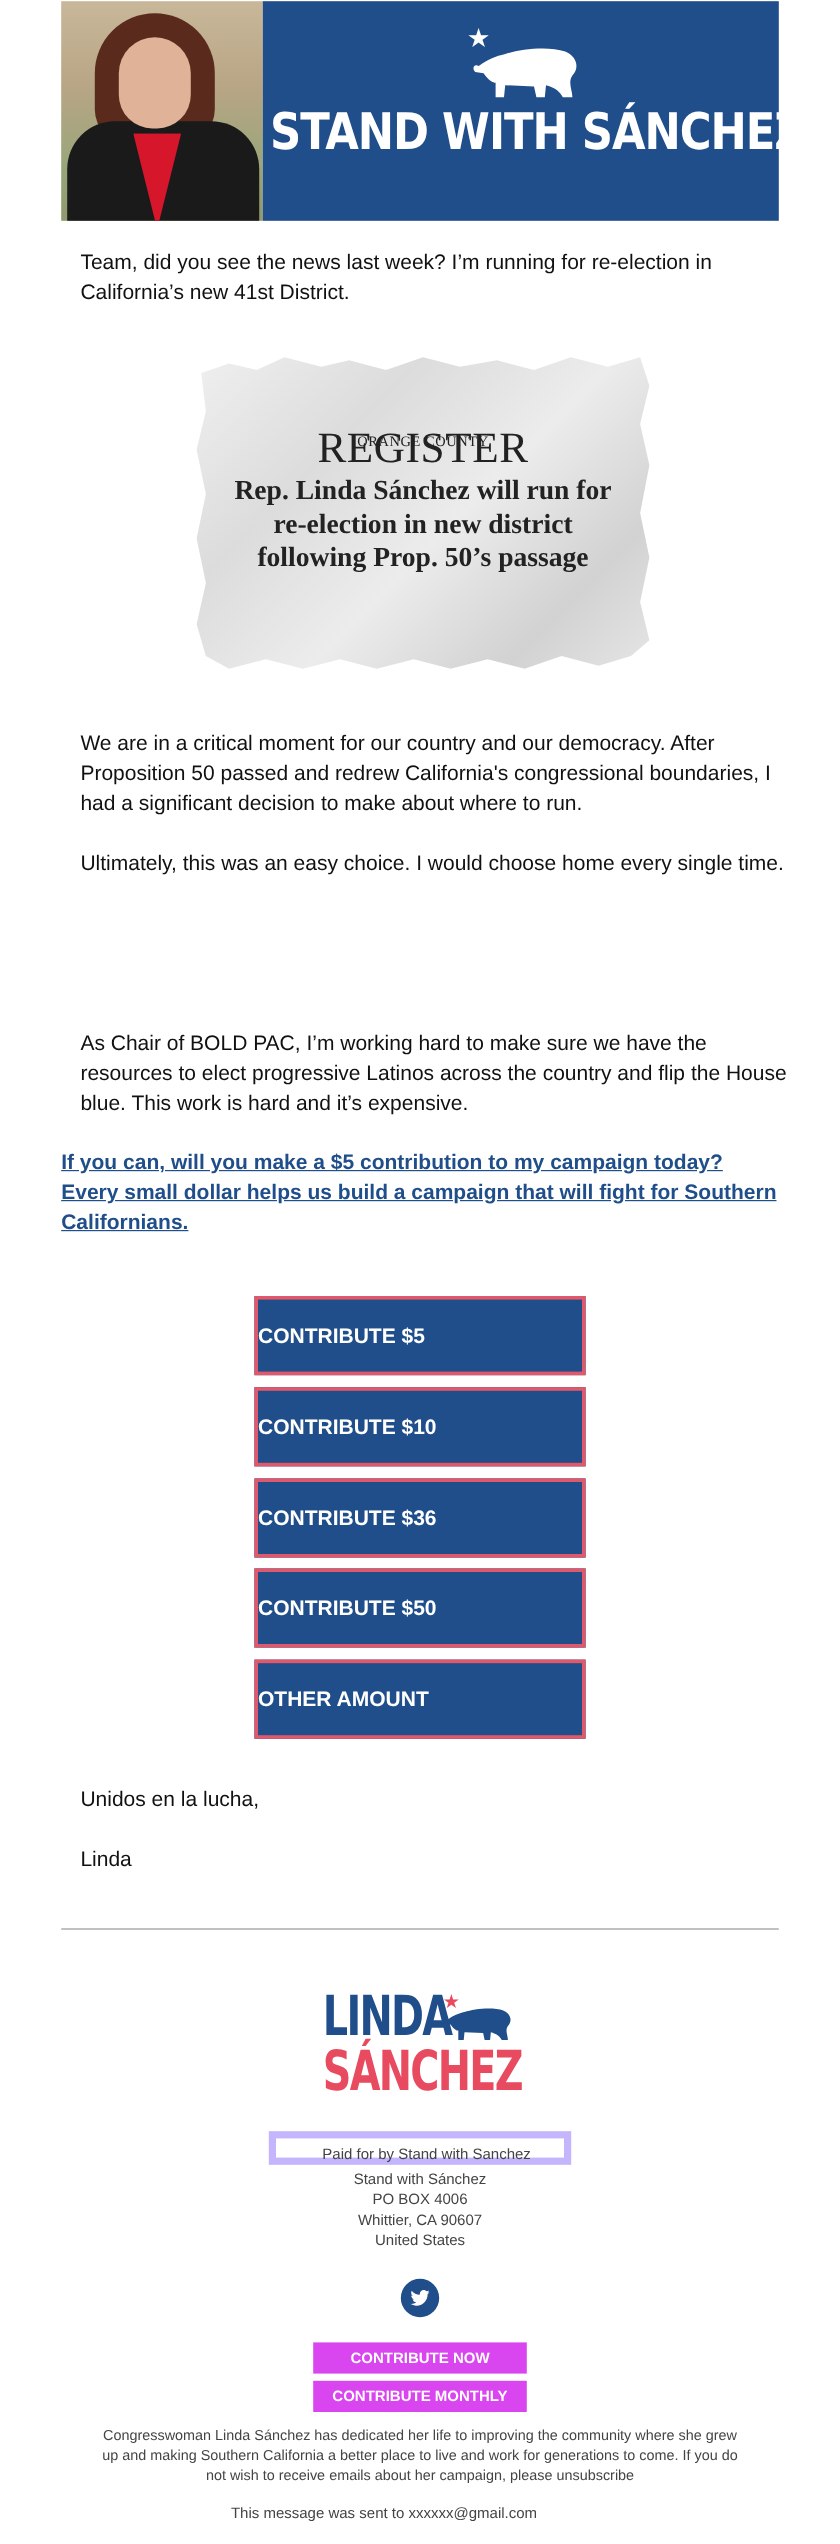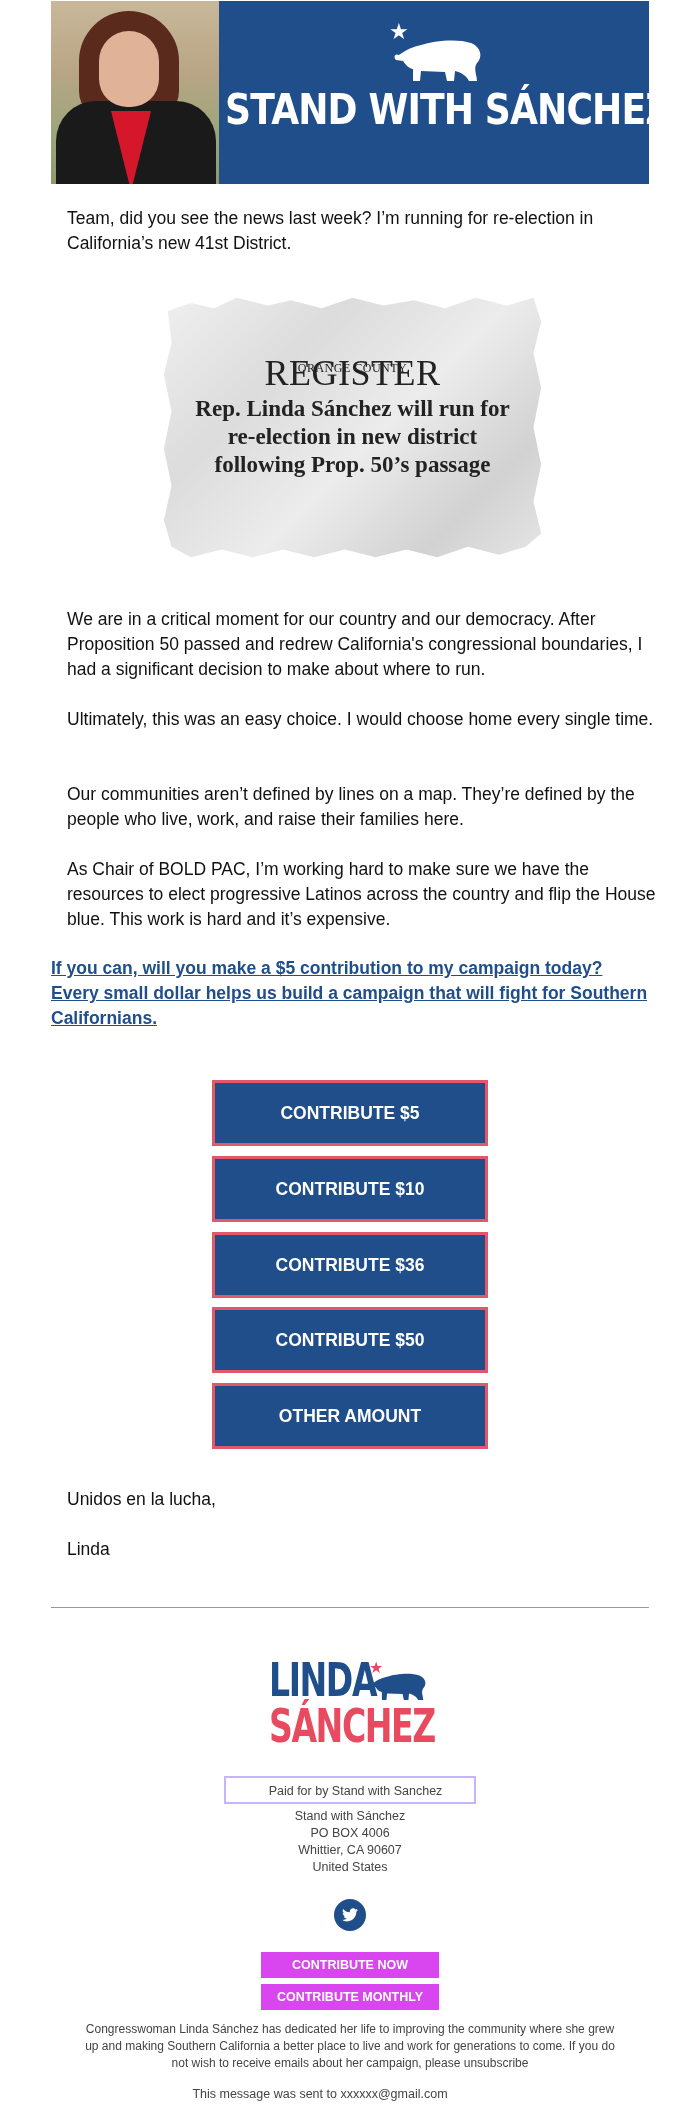--- a/index.html
+++ b/index.html
@@ -26,32 +26,32 @@
   .clip { position: absolute; left: 160px; top: 295px; width: 385px; height: 265px; }
   .clip-paper { position: absolute; inset: 0; background: linear-gradient(135deg,#f0f0f0 0%,#dcdcdc 30%,#ececec 55%,#d2d2d2 80%,#e6e6e6 100%);
      clip-path: polygon(2% 6%,8% 3%,14% 5%,20% 1%,28% 4%,34% 2%,42% 5%,50% 1%,58% 4%,66% 2%,74% 5%,82% 1%,90% 4%,97% 1%,99% 10%,97% 22%,99% 35%,97% 50%,99% 64%,97% 78%,99% 90%,95% 95%,88% 98%,80% 95%,72% 99%,64% 96%,56% 99%,48% 96%,40% 99%,32% 96%,24% 99%,16% 96%,8% 99%,3% 95%,1% 85%,3% 72%,1% 58%,3% 44%,1% 30%,3% 18%); }
   .clip-inner { position: absolute; inset: 0; text-align: center; font-family: "Liberation Serif", serif; color: #222; }
   .clip-kicker { position: absolute; top: 66px; width: 100%; font-size: 12px; letter-spacing: 0.5px; }
   .clip-mast { position: absolute; top: 60px; width: 100%; font-size: 36px; letter-spacing: 0.5px; line-height: 1; }
   .clip-head { position: absolute; top: 100px; left: 20px; right: 20px; font-size: 23px; font-weight: bold; line-height: 28px; }
 
   .cta-link { position: absolute; left: 51px; top: 956px; width: 600px; font-size: 17.5px; line-height: 25px; font-weight: bold; color: #1f4e8a; text-decoration: underline; cursor: pointer; }
 
-  .donate { position: absolute; left: 212px; width: 276px; height: 66px; background: #1f4e8a; border: 3px solid #e0586a; color: #fff; font-weight: bold; font-size: 17.5px; text-align: center; line-height: 60px; cursor: pointer; }
+  .donate { position: absolute; left: 212px; width: 276px; height: 66px; background: #1f4e8a; border: 3px solid #e0586a; color: #fff; font-weight: bold; font-size: 17.5px; text-align: left; line-height: 60px; cursor: pointer; }
 
   .hr { position: absolute; left: 51px; top: 1607px; width: 598px; height: 1px; background: #999; }
 
   
   .logo { position: absolute; left: 267px; top: 1656px; width: 166px; height: 95px; font-family: "DejaVu Sans", sans-serif; font-weight: bold; }
   .logo-linda { position: absolute; left: 2px; top: 0; font-size: 46px; color: #1f4e8a; transform: scaleX(0.72); transform-origin: left; letter-spacing: -2px; line-height: 48px; }
   .logo-sanchez { position: absolute; left: 2px; top: 46px; font-size: 46px; color: #e84a5f; transform: scaleX(0.72); transform-origin: left; letter-spacing: -2px; line-height: 48px; }
   .logo-star { position: absolute; left: 102px; top: 2px; color: #e84a5f; font-size: 16px; }
   .logo-bear { position: absolute; left: 102px; top: 14px; width: 62px; height: 34px; }
 
-  .paid { position: absolute; left: 224px; top: 1776px; width: 252px; height: 28px; border: 2px solid #c4b5fd; font-size: 12.5px; color: #444; text-align: center; line-height: 26px; padding-left: 11px; }
+  .paid { position: absolute; left: 224px; top: 1776px; width: 252px; height: 28px; border: 6px solid #c4b5fd; font-size: 12.5px; color: #444; text-align: center; line-height: 26px; padding-left: 11px; }
   .addr { position: absolute; left: 0; top: 1808px; width: 700px; text-align: center; font-size: 12.5px; line-height: 17px; color: #444; }
 
   .twitter { position: absolute; left: 334px; top: 1899px; width: 32px; height: 32px; border-radius: 50%; background: #1f4e8a; cursor: pointer; }
   .twitter svg { position: absolute; left: 8px; top: 9px; }
 
   .footer-btn { position: absolute; left: 261px; width: 178px; height: 26px; background: #d946ef; color: #fff; font-weight: bold; font-size: 12.5px; text-align: center; line-height: 26px; cursor: pointer; }
 
   .disclaimer { position: absolute; left: 80px; top: 2021px; width: 540px; text-align: center; font-size: 12px; line-height: 17px; color: #444; }
   .sent { position: absolute; left: 0; top: 2087px; width: 640px; text-align: center; font-size: 12.5px; color: #444; }
 </style>
@@ -82,21 +82,20 @@
     <div class="clip-paper"></div>
     <div class="clip-inner">
       <div class="clip-kicker">ORANGE COUNTY</div>
       <div class="clip-mast">REGISTER</div>
       <div class="clip-head">Rep. Linda Sánchez will run for re-election in new district following Prop. 50’s passage</div>
     </div>
   </div>
 
   <p class="p" style="top:607px;">We are in a critical moment for our country and our democracy. After Proposition 50 passed and redrew California's congressional boundaries, I had a significant decision to make about where to run.</p>
   <p class="p" style="top:707px;">Ultimately, this was an easy choice. I would choose home every single time.</p>
-  <p class="p" style="top:782px;">Our communities aren’t defined by lines on a map. They’re defined by the people who live, work, and raise their families here.</p>
   <p class="p" style="top:857px;">As Chair of BOLD PAC, I’m working hard to make sure we have the resources to elect progressive Latinos across the country and flip the House blue. This work is hard and it’s expensive.</p>
 
   <a class="cta-link">If you can, will you make a $5 contribution to my campaign today? Every small dollar helps us build a campaign that will fight for Southern Californians.</a>
 
   <div class="donate" style="top:1080px;">CONTRIBUTE $5</div>
   <div class="donate" style="top:1156px;">CONTRIBUTE $10</div>
   <div class="donate" style="top:1232px;">CONTRIBUTE $36</div>
   <div class="donate" style="top:1307px;">CONTRIBUTE $50</div>
   <div class="donate" style="top:1383px;">OTHER AMOUNT</div>
 

